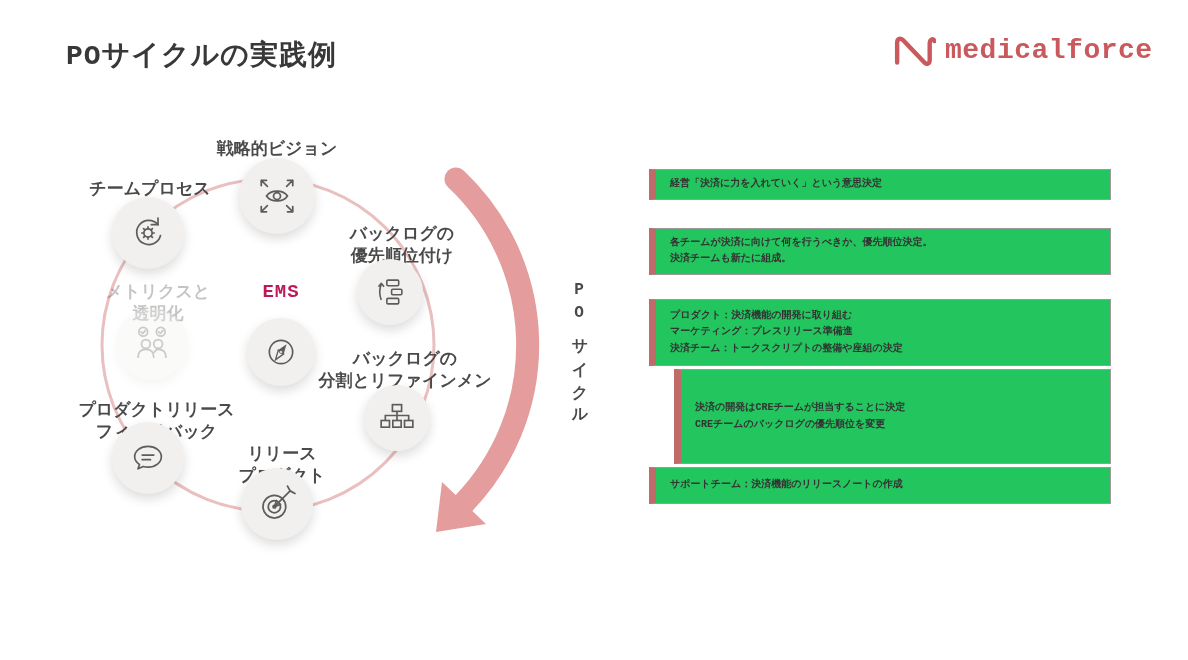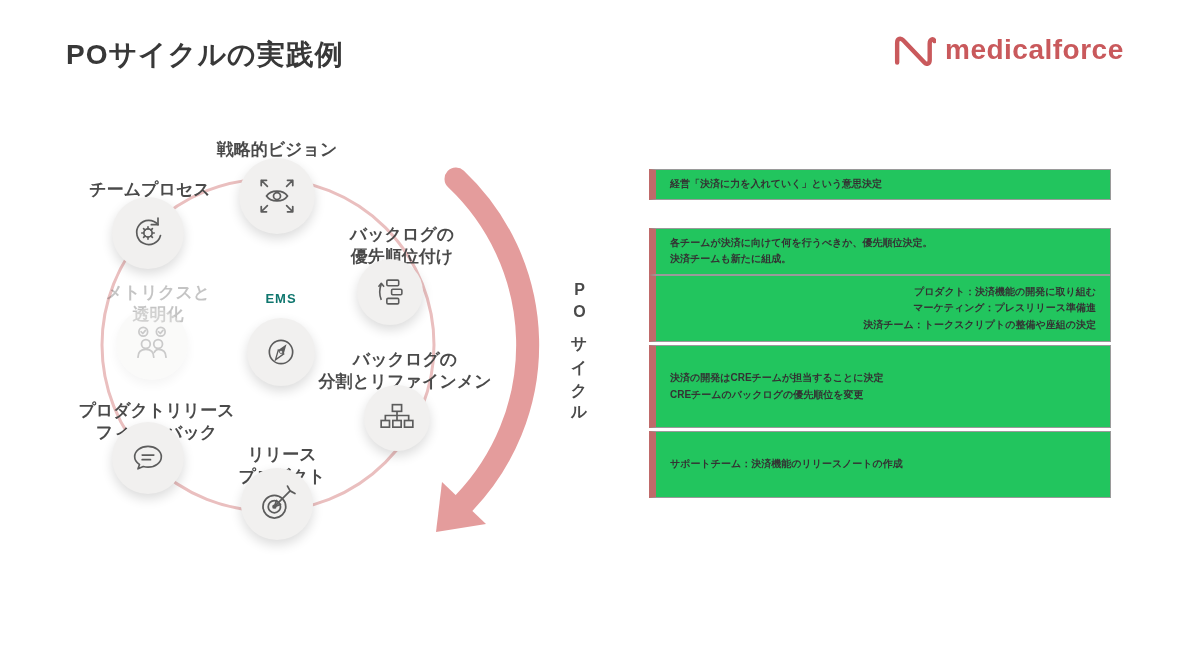--- a/index.html
+++ b/index.html
@@ -1,18 +1,18 @@
 <!DOCTYPE html>
 <html><head>
 <meta charset="utf-8">
 <style>
   html,body { margin:0; padding:0; background:#ffffff; }
   .slide {
     position:relative; width:1188px; height:660px; background:#ffffff;
-    font-family:Liberation Sans, sans-serif; overflow:hidden;
+    font-family:Liberation Mono, monospace; overflow:hidden;
   }
   .title {
     position:absolute; left:66px; top:36px;
     font-size:28px; font-weight:bold; color:#383838; letter-spacing:1px;
   }
   .logo { position:absolute; left:894px; top:34px; display:flex; align-items:center; gap:9px; }
   .logo-text { font-size:28px; font-weight:bold; color:#c9595c; letter-spacing:0.5px; }
 
   .cycle-svg { position:absolute; left:0; top:0; pointer-events:none; }
 
@@ -32,41 +32,41 @@
     text-align:center; white-space:pre-line; line-height:1.3;
   }
   .lbl-vision   { left:197px; top:139px; width:160px; }
   .c-vision     { left:239px; top:158px; width:76px; height:76px; }
   .lbl-team     { left:70px;  top:179px; width:160px; }
   .c-team       { left:112px; top:197px; width:72px; height:72px; }
   .lbl-priority { left:322px; top:224px; width:160px; }
   .c-priority   { left:357px; top:259px; width:66px; height:66px; }
   .lbl-metrics  { left:78px;  top:282px; width:160px; opacity:.32; }
   .c-metrics    { left:116px; top:308px; width:72px; height:72px; opacity:.32; }
-  .lbl-ems      { left:246px; top:291px; width:70px; font-size:13px; letter-spacing:1px; color:#0f766e; }
+  .lbl-ems      { left:246px; top:280px; width:70px; font-size:19px; letter-spacing:1px; color:#be185d; }
   .c-ems        { left:247px; top:318px; width:68px; height:68px; }
   .lbl-refine   { left:310px; top:349px; width:190px; }
   .c-refine     { left:364px; top:385px; width:66px; height:66px; }
   .lbl-feedback { left:64px;  top:400px; width:185px; }
   .c-feedback   { left:112px; top:422px; width:72px; height:72px; }
   .lbl-release  { left:202px; top:444px; width:160px; }
   .c-release    { left:241px; top:468px; width:72px; height:72px; }
 
   .steps { position:absolute; left:649px; top:169px; width:462px; }
   .step {
     box-sizing:border-box; background:#22c55e;
     border:1px solid #9a9a9a; border-left:7px solid #c06a6a;
     font-size:10px; font-weight:bold; color:#333333;
     line-height:1.65; white-space:pre-line; padding:6px 14px;
   }
   .step-1 { margin-bottom:28px; }
-  .step-2 { }
-  .step-3 { margin-bottom:3px; padding:8px 14px;text-align:right; }
-  .step-4 { margin-bottom:3px; padding:24px 14px; }
-  .step-5 { padding:24px 14px; }
+  .step-2 { margin-bottom:24px; }
+  .step-3 { margin-bottom:3px; padding:8px 14px; }
+  .step-4 { margin-bottom:3px; padding:30px 14px;margin-left:25px; }
+  .step-5 { padding:9px 14px; }
 </style>
 </head>
 <body>
 
 <div class="slide">
 
   <div class="title">POサイクルの実践例</div>
 
   <div class="logo">
     <svg width="42" height="32" viewBox="0 0 40 30">

